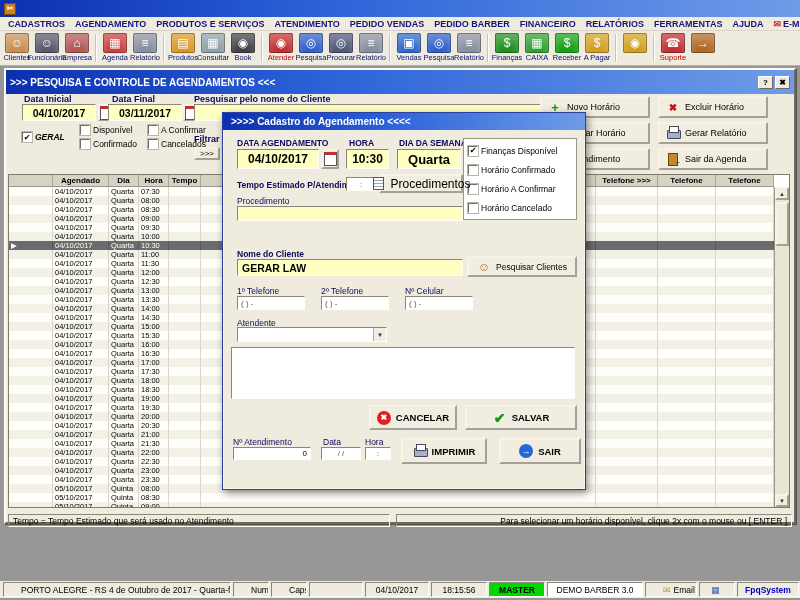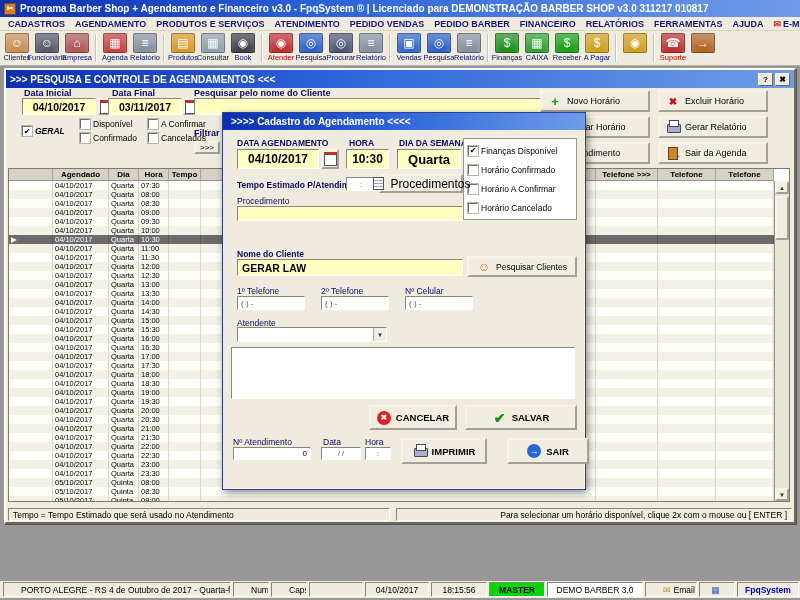--- a/index.html
+++ b/index.html
@@ -18,21 +18,21 @@
   .tbtn{width:30px;display:flex;flex-direction:column;align-items:center;padding-top:1px;}
   .tico{width:24px;height:20px;border-radius:2px;color:#fff;font-size:12px;line-height:20px;text-align:center;
     box-shadow:inset 0 0 0 1px rgba(0,0,0,.3), inset 0 9px 8px rgba(255,255,255,.28);}
   .tlabel{font-size:7.5px;color:#00107a;white-space:nowrap;height:9px;line-height:10px;}
   .tsep{width:2px;height:28px;border-left:1px solid #c9c4b4;border-right:1px solid #fff;margin:2px 3px 0 3px;}
 
   
   .win{position:absolute;left:4px;top:68px;width:792px;height:456px;background:#efebde;
     border:2px solid;border-color:#fdfcf7 #6e6a5c #6e6a5c #fdfcf7;box-shadow:1px 1px 0 #55524a;}
   .win-title{height:18px;background:linear-gradient(90deg,#0c2fae,#2b62d8 40%,#6f9ce8);color:#fff;font-weight:bold;
-    font-size:10px;display:flex;align-items:center;padding:6px 4px;}
+    font-size:10px;display:flex;align-items:center;padding:12px 4px;}
   .win-title .spacer{flex:1;}
   .win-btn{width:15px;height:13px;background:#efebde;border:1px solid;border-color:#fff #6e6a5c #6e6a5c #fff;
     font-size:8px;color:#000;display:flex;align-items:center;justify-content:center;margin-left:2px;font-weight:bold;}
   .win-body{position:relative;height:436px;}
   .lbl{position:absolute;font-size:9px;font-weight:bold;color:#0a0a5e;white-space:nowrap;}
   .yfield{background:#ffffc2;border:1px solid;border-color:#8a8678 #fffef6 #fffef6 #8a8678;color:#000;
     display:flex;align-items:center;justify-content:center;font-weight:bold;font-size:10.5px;position:absolute;white-space:nowrap;overflow:hidden;}
   .yfield.left{justify-content:flex-start;padding-left:4px;}
   .calbtn{position:absolute;background:#f1ede0;border:2px outset #f7f3e6;display:flex;align-items:center;justify-content:center;}
   .cb{display:flex;align-items:center;gap:3px;font-size:8.5px;color:#000;white-space:nowrap;}
@@ -106,21 +106,20 @@
   .seg{border:1px solid;border-color:#8a8678 #fffef6 #fffef6 #8a8678;height:15px;margin:1px 0 0 2px;
     display:flex;align-items:center;padding:0 17px;font-size:8.5px;color:#000;white-space:nowrap;overflow:hidden;gap:3px;}
   .sico{font-size:9px;}
   .sico.mail-icon{color:#c09020;} .sico.grid-icon{color:#4060c0;}
 </style>
 </head>
 <body>
 
 <div class="titlebar">
   <span class="app-ico">✂</span>
-  <span>Programa Barber Shop + Agendamento e Financeiro v3.0 - FpqSystem ® | Licenciado para  DEMONSTRAÇÃO BARBER SHOP v3.0 311217 010817</span>
 </div>
 <div class="menubar">
     <div class="menu-item">
       <span>CADASTROS</span>
     </div>
     <div class="menu-item">
       <span>AGENDAMENTO</span>
     </div>
     <div class="menu-item">
       <span>PRODUTOS E SERVIÇOS</span>
@@ -813,21 +812,21 @@
     <span class="dlbl" style="left:10px;top:307px;font-weight:normal">Nº Atendimento</span>
     <span class="dlbl" style="left:100px;top:307px;font-weight:normal">Data</span>
     <span class="dlbl" style="left:142px;top:307px;font-weight:normal">Hora</span>
     <div class="wfield" style="left:10px;top:317px;width:78px;height:13px;justify-content:flex-end;color:#000">0</div>
     <div class="wfield" style="left:98px;top:317px;width:40px;height:13px;justify-content:center">/  /</div>
     <div class="wfield" style="left:142px;top:317px;width:26px;height:13px;justify-content:center">:</div>
     <div class="dbtn" style="left:178px;top:308px;width:86px;height:26px">
       <span class="ic ic-print-icon"></span>
       <span>IMPRIMIR</span>
     </div>
-    <div class="dbtn" style="left:284px;top:308px;width:82px;height:26px">
+    <div class="dbtn" style="left:276px;top:308px;width:82px;height:26px">
       <span class="ic ic-exit-blue-icon"></span>
       <span>SAIR</span>
     </div>
   </div>
 </div>
 
 <div class="statusbar">
     <div class="seg" style="flex: 1 1 0%;">
       <span>PORTO ALEGRE - RS   4 de Outubro de 2017 - Quarta-feira</span>
     </div>

